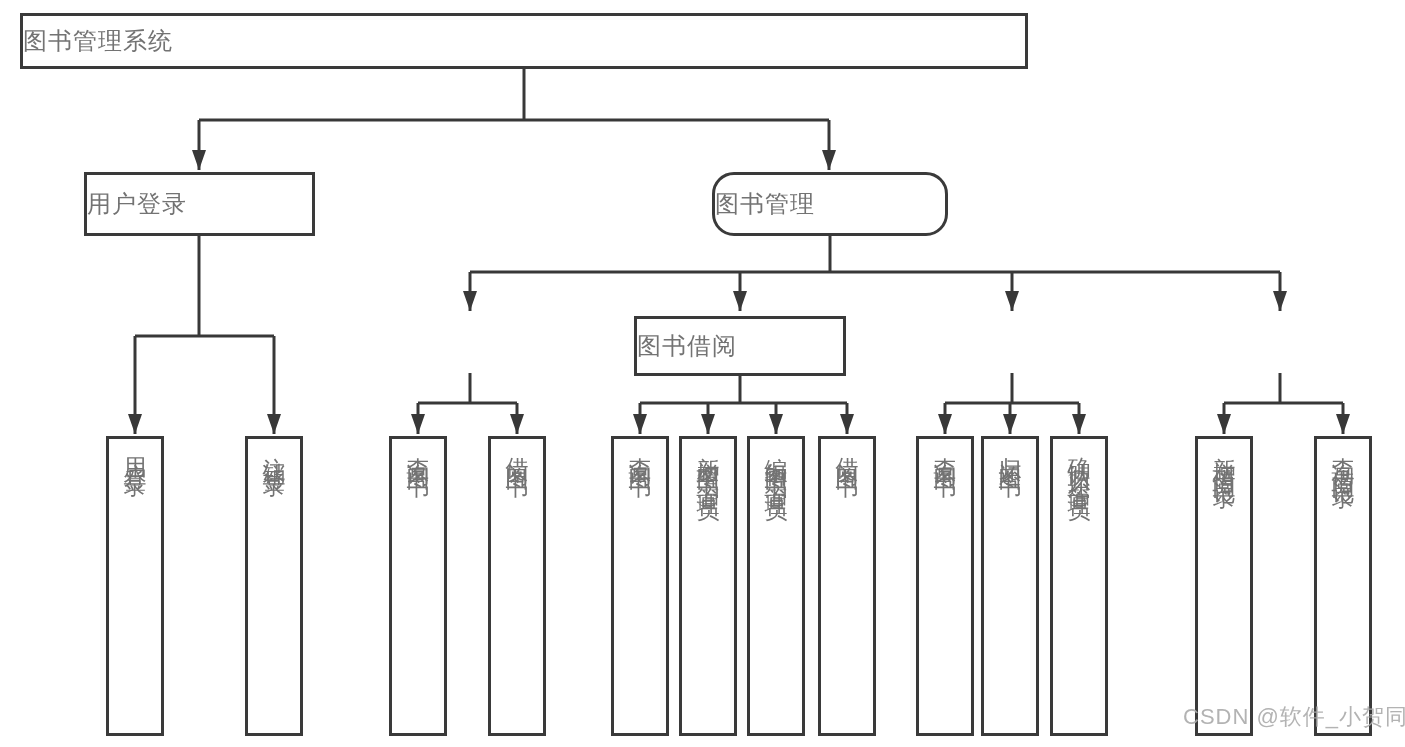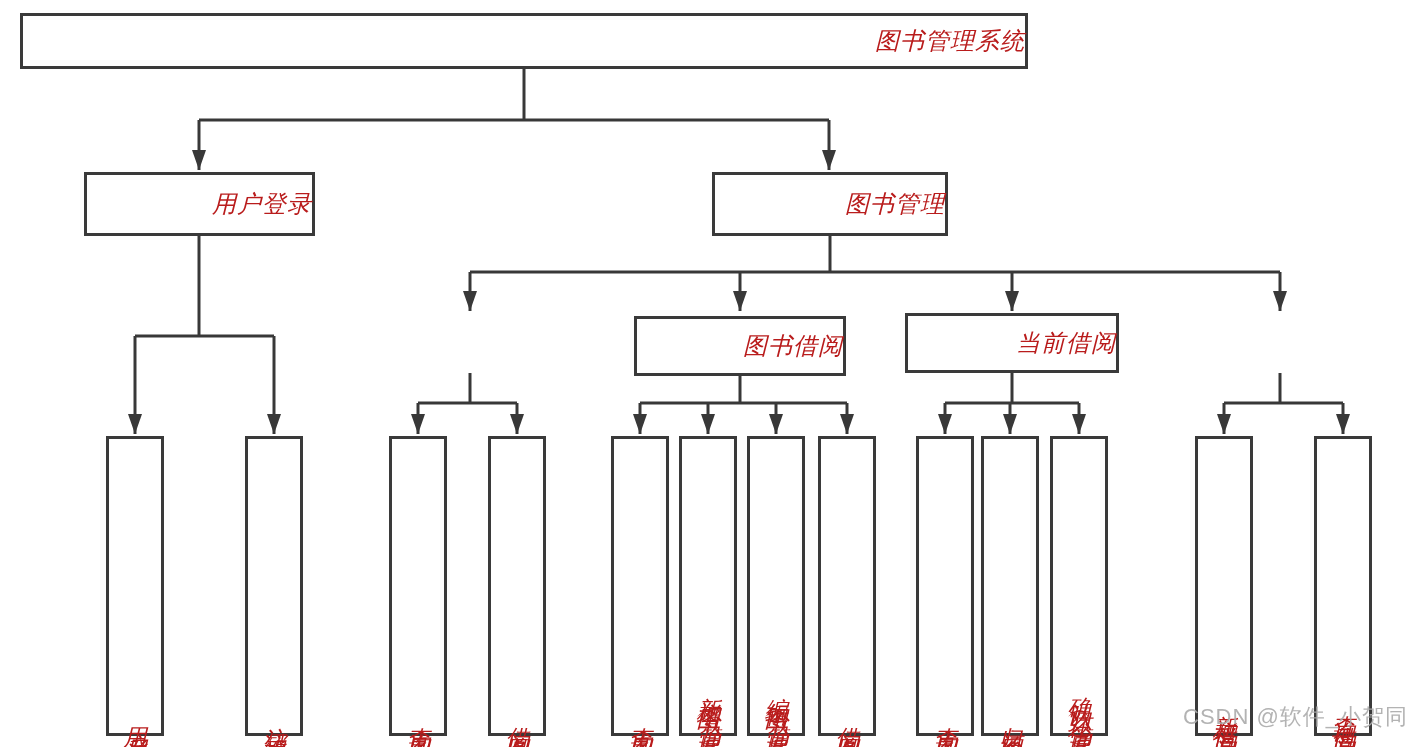--- a/index.html
+++ b/index.html
@@ -17,24 +17,23 @@
     width: 1405px; height: 747px;
     z-index: 1;
   }
   .node {
     position: absolute;
     box-sizing: border-box;
     background: #ffffff;
     border: 3px solid #3a3a3a;
     display: flex;
     align-items: center;
-    justify-content: flex-end;
-    color: #b91c1c;
+    justify-content: flex-start;
+    color: #737373;
     z-index: 2;
-    font-style: italic;
   }
   .h-node { font-size: 24px; letter-spacing: 1px; white-space: nowrap; }
   .root-node { border-width: 3px; }
   .v-node {
     writing-mode: vertical-rl;
     text-orientation: mixed;
     font-size: 23px;
     letter-spacing: 6px;
     line-height: 1;
     width: 58px;
@@ -108,29 +107,26 @@
     </g>
   </svg>
 
   <div class="node h-node root-node" style="left:20px; top:13px; width:1008px; height:56px;">
     <span>图书管理系统</span>
   </div>
 
   <div class="node h-node" style="left:84px; top:172px; width:231px; height:64px;">
     <span>用户登录</span>
   </div>
-  <div class="node h-node" style="left:712px; top:172px; width:236px; height:64px;">
+  <div class="node h-node" style="left:712px; top:172px; width:236px; height:64px;border-radius:22px;">
     <span>图书管理</span>
   </div>
 
   <div class="node h-node" style="left:634px; top:316px; width:212px; height:60px;">
     <span>图书借阅</span>
-  </div>
-  <div class="node h-node" style="left:905px; top:313px; width:214px; height:60px;">
-    <span>当前借阅</span>
   </div>
 
   <div class="node v-node" style="left:106px;">
     <span>用户登录</span>
   </div>
   <div class="node v-node" style="left:245px;">
     <span>注销登录</span>
   </div>
   <div class="node v-node" style="left:389px;">
     <span>查询图书</span>

